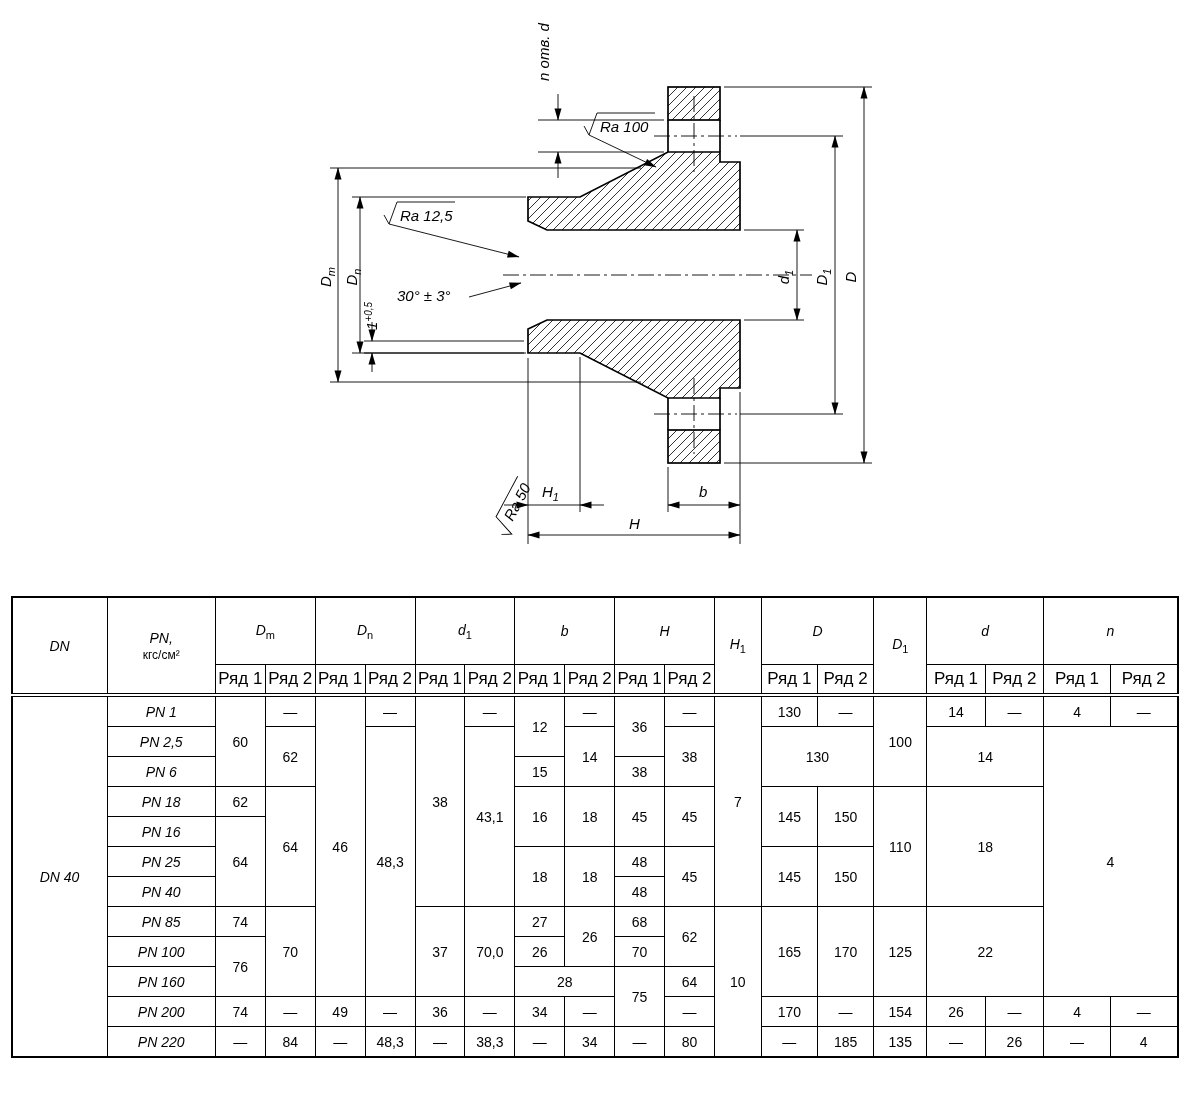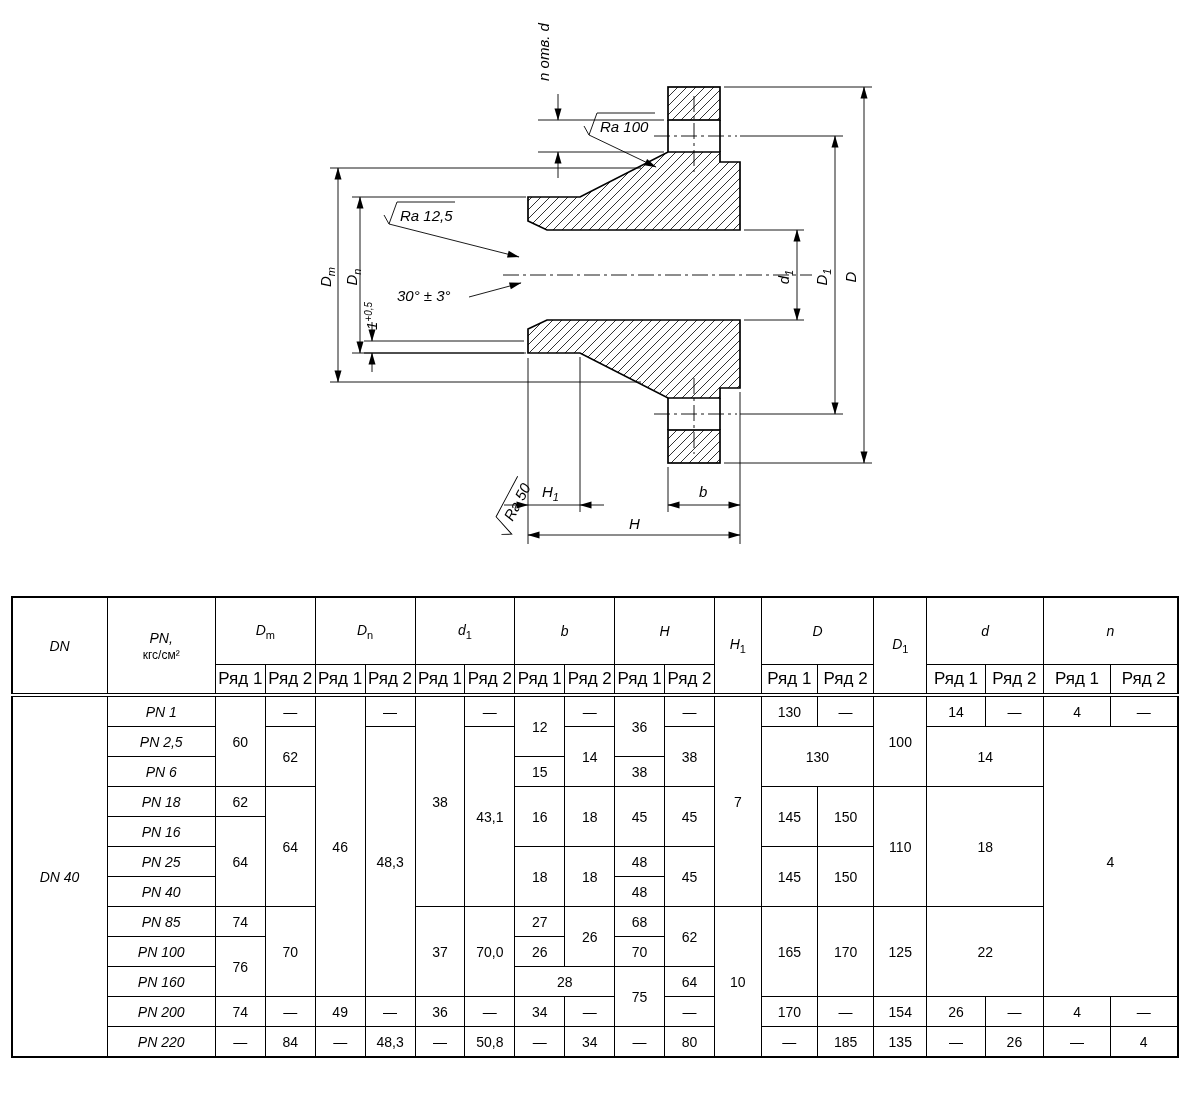--- a/index.html
+++ b/index.html
@@ -306,21 +306,21 @@
             <td>4</td>
             <td>—</td>
           </tr>
           <tr>
             <td class="it">PN 220</td>
             <td>—</td>
             <td>84</td>
             <td>—</td>
             <td>48,3</td>
             <td>—</td>
-            <td>50,8</td>
+            <td>38,3</td>
             <td>—</td>
             <td>34</td>
             <td>—</td>
             <td>80</td>
             <td>—</td>
             <td>185</td>
             <td>135</td>
             <td>—</td>
             <td>26</td>
             <td>—</td>

